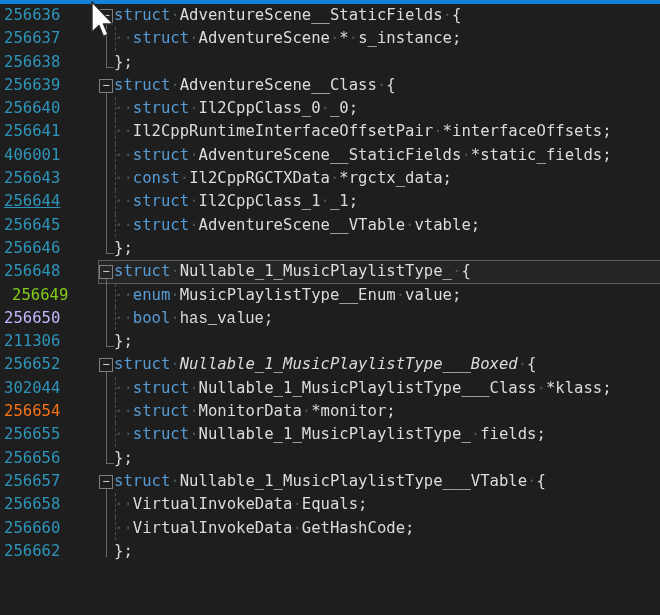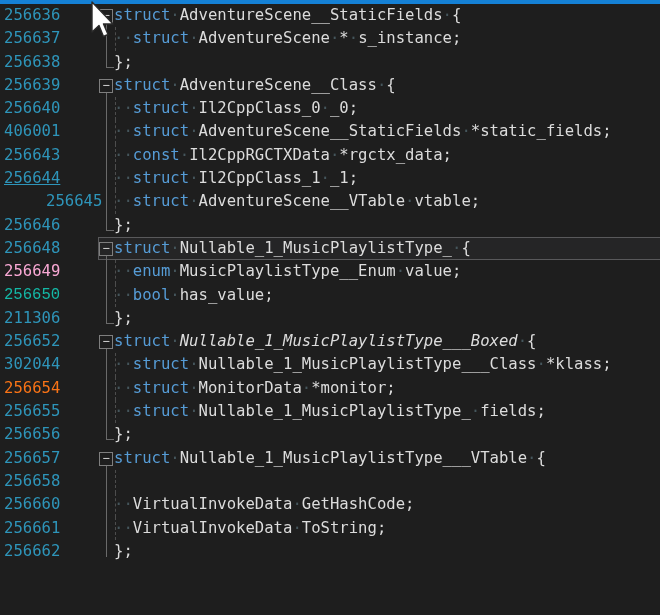--- a/index.html
+++ b/index.html
@@ -69,65 +69,71 @@
   <span class="fold-stub" style="background: rgb(106, 106, 106);"></span>
         <span class="fold-box" style="border-color: rgb(126, 126, 126);">−</span>
       </div>
       <div class="line">
     <span class="num" style="color: rgb(46, 149, 186);">256640</span>
     <span class="code"><span class="tok-w" style="color: rgb(69, 86, 92);">··</span><span class="tok-k" style="color: rgb(86, 156, 214);">struct</span><span class="tok-w" style="color: rgb(69, 86, 92);">·</span><span class="tok-p" style="color: rgb(220, 220, 220);">Il2CppClass_0</span><span class="tok-w" style="color: rgb(69, 86, 92);">·</span><span class="tok-p" style="color: rgb(220, 220, 220);">_0;</span></span>
   <span class="fold-vline" style="background: rgb(106, 106, 106);"></span>
         <span class="indent-guide"></span>
       </div>
       <div class="line">
+    <span class="num" style="color: rgb(46, 149, 186);">256641</span>
+    <span class="code"><span class="tok-w" style="color: rgb(69, 86, 92);">··</span><span class="tok-p" style="color: rgb(220, 220, 220);">Il2CppRuntimeInterfaceOffsetPair</span><span class="tok-w" style="color: rgb(69, 86, 92);">·</span><span class="tok-p" style="color: rgb(220, 220, 220);">*interfaceOffsets;</span></span>
+  <span class="fold-vline" style="background: rgb(106, 106, 106);"></span>
+        <span class="indent-guide"></span>
+      </div>
+      <div class="line">
     <span class="num" style="color: rgb(46, 149, 186);">406001</span>
     <span class="code"><span class="tok-w" style="color: rgb(69, 86, 92);">··</span><span class="tok-k" style="color: rgb(86, 156, 214);">struct</span><span class="tok-w" style="color: rgb(69, 86, 92);">·</span><span class="tok-p" style="color: rgb(220, 220, 220);">AdventureScene__StaticFields</span><span class="tok-w" style="color: rgb(69, 86, 92);">·</span><span class="tok-p" style="color: rgb(220, 220, 220);">*static_fields;</span></span>
   <span class="fold-vline" style="background: rgb(106, 106, 106);"></span>
         <span class="indent-guide"></span>
       </div>
       <div class="line">
     <span class="num" style="color: rgb(46, 149, 186);">256643</span>
     <span class="code"><span class="tok-w" style="color: rgb(69, 86, 92);">··</span><span class="tok-k" style="color: rgb(86, 156, 214);">const</span><span class="tok-w" style="color: rgb(69, 86, 92);">·</span><span class="tok-p" style="color: rgb(220, 220, 220);">Il2CppRGCTXData</span><span class="tok-w" style="color: rgb(69, 86, 92);">·</span><span class="tok-p" style="color: rgb(220, 220, 220);">*rgctx_data;</span></span>
   <span class="fold-vline" style="background: rgb(106, 106, 106);"></span>
         <span class="indent-guide"></span>
       </div>
       <div class="line">
     <span class="num" style="color: rgb(46, 149, 186); text-decoration: underline;">256644</span>
     <span class="code"><span class="tok-w" style="color: rgb(69, 86, 92);">··</span><span class="tok-k" style="color: rgb(86, 156, 214);">struct</span><span class="tok-w" style="color: rgb(69, 86, 92);">·</span><span class="tok-p" style="color: rgb(220, 220, 220);">Il2CppClass_1</span><span class="tok-w" style="color: rgb(69, 86, 92);">·</span><span class="tok-p" style="color: rgb(220, 220, 220);">_1;</span></span>
   <span class="fold-vline" style="background: rgb(106, 106, 106);"></span>
         <span class="indent-guide"></span>
       </div>
       <div class="line">
-    <span class="num" style="color: rgb(46, 149, 186); margin-left: 42px;">256645</span>
+    <span class="num" style="color: rgb(46, 149, 186);">256645</span>
     <span class="code"><span class="tok-w" style="color: rgb(69, 86, 92);">··</span><span class="tok-k" style="color: rgb(86, 156, 214);">struct</span><span class="tok-w" style="color: rgb(69, 86, 92);">·</span><span class="tok-p" style="color: rgb(220, 220, 220);">AdventureScene__VTable</span><span class="tok-w" style="color: rgb(69, 86, 92);">·</span><span class="tok-p" style="color: rgb(220, 220, 220);">vtable;</span></span>
   <span class="fold-vline" style="background: rgb(106, 106, 106);"></span>
         <span class="indent-guide"></span>
       </div>
       <div class="line">
     <span class="num" style="color: rgb(46, 149, 186);">256646</span>
     <span class="code"><span class="tok-p" style="color: rgb(220, 220, 220);">};</span></span>
   <span class="fold-vline short" style="background: rgb(106, 106, 106);"></span>
         <span class="fold-tick" style="background: rgb(106, 106, 106);"></span>
       </div>
       <div class="line">
     <span class="num" style="color: rgb(46, 149, 186);">256648</span>
     <span class="code"><span class="tok-k" style="color: rgb(86, 156, 214);">struct</span><span class="tok-w" style="color: rgb(69, 86, 92);">·</span><span class="tok-p" style="color: rgb(220, 220, 220);">Nullable_1_MusicPlaylistType_</span><span class="tok-w" style="color: rgb(69, 86, 92);">·</span><span class="tok-p" style="color: rgb(220, 220, 220);">{</span></span>
   <span class="hl"></span>
         <span class="fold-stub" style="background: rgb(106, 106, 106);"></span>
         <span class="fold-box" style="border-color: rgb(126, 126, 126);">−</span>
       </div>
       <div class="line">
-    <span class="num" style="color: #f9a8d4;">256649</span>
+    <span class="num" style="color: #84cc16; margin-left: 8px;">256649</span>
     <span class="code"><span class="tok-w" style="color: rgb(69, 86, 92);">··</span><span class="tok-k" style="color: rgb(86, 156, 214);">enum</span><span class="tok-w" style="color: rgb(69, 86, 92);">·</span><span class="tok-p" style="color: rgb(220, 220, 220);">MusicPlaylistType__Enum</span><span class="tok-w" style="color: rgb(69, 86, 92);">·</span><span class="tok-p" style="color: rgb(220, 220, 220);">value;</span></span>
   <span class="fold-vline" style="background: rgb(106, 106, 106);"></span>
         <span class="indent-guide"></span>
       </div>
       <div class="line">
-    <span class="num" style="color: #14b8a6; font-family: Liberation Mono, monospace;">256650</span>
-    <span class="code"><span class="tok-w" style="color: rgb(69, 86, 92);">··</span><span class="tok-k" style="color: rgb(86, 156, 214);">bool</span><span class="tok-w" style="color: rgb(69, 86, 92);">·</span><span class="tok-p" style="color: rgb(220, 220, 220);">has_value;</span></span>
+    <span class="num" style="color: #c4b5fd;">256650</span>
+    <span class="code"><span class="tok-w" style="color: rgb(69, 86, 92);">··</span><span class="tok-k" style="color: rgb(86, 156, 214);">bool</span><span class="tok-w" style="color: rgb(69, 86, 92);">·</span><span class="tok-p" style="color: rgb(220, 220, 220); font-family: Liberation Mono, monospace;">has_value;</span></span>
   <span class="fold-vline" style="background: rgb(106, 106, 106);"></span>
         <span class="indent-guide"></span>
       </div>
       <div class="line">
     <span class="num" style="color: rgb(46, 149, 186);">211306</span>
     <span class="code"><span class="tok-p" style="color: rgb(220, 220, 220);">};</span></span>
   <span class="fold-vline short" style="background: rgb(106, 106, 106);"></span>
         <span class="fold-tick" style="background: rgb(106, 106, 106);"></span>
       </div>
       <div class="line">
@@ -161,32 +167,27 @@
         <span class="fold-tick" style="background: rgb(106, 106, 106);"></span>
       </div>
       <div class="line">
     <span class="num" style="color: rgb(46, 149, 186);">256657</span>
     <span class="code"><span class="tok-k" style="color: rgb(86, 156, 214);">struct</span><span class="tok-w" style="color: rgb(69, 86, 92);">·</span><span class="tok-p" style="color: rgb(220, 220, 220);">Nullable_1_MusicPlaylistType___VTable</span><span class="tok-w" style="color: rgb(69, 86, 92);">·</span><span class="tok-p" style="color: rgb(220, 220, 220);">{</span></span>
   <span class="fold-stub" style="background: rgb(106, 106, 106);"></span>
         <span class="fold-box" style="border-color: rgb(126, 126, 126);">−</span>
       </div>
       <div class="line">
     <span class="num" style="color: rgb(46, 149, 186);">256658</span>
+    <span class="code"><span class="tok-w" style="color: rgb(69, 86, 92);">··</span><span class="tok-p" style="color: rgb(220, 220, 220);">VirtualInvokeData</span><span class="tok-w" style="color: rgb(69, 86, 92);">·</span><span class="tok-p" style="color: rgb(220, 220, 220);">Equals;</span></span>
   <span class="fold-vline" style="background: rgb(106, 106, 106);"></span>
         <span class="indent-guide"></span>
       </div>
       <div class="line">
     <span class="num" style="color: rgb(46, 149, 186);">256660</span>
     <span class="code"><span class="tok-w" style="color: rgb(69, 86, 92);">··</span><span class="tok-p" style="color: rgb(220, 220, 220);">VirtualInvokeData</span><span class="tok-w" style="color: rgb(69, 86, 92);">·</span><span class="tok-p" style="color: rgb(220, 220, 220);">GetHashCode;</span></span>
-  <span class="fold-vline" style="background: rgb(106, 106, 106);"></span>
-        <span class="indent-guide"></span>
-      </div>
-      <div class="line">
-    <span class="num" style="color: rgb(46, 149, 186);">256661</span>
-    <span class="code"><span class="tok-w" style="color: rgb(69, 86, 92);">··</span><span class="tok-p" style="color: rgb(220, 220, 220);">VirtualInvokeData</span><span class="tok-w" style="color: rgb(69, 86, 92);">·</span><span class="tok-p" style="color: rgb(220, 220, 220);">ToString;</span></span>
   <span class="fold-vline" style="background: rgb(106, 106, 106);"></span>
         <span class="indent-guide"></span>
       </div>
       <div class="line">
     <span class="num" style="color: rgb(46, 149, 186);">256662</span>
     <span class="code"><span class="tok-p" style="color: rgb(220, 220, 220);">};</span></span>
   <span class="fold-vline short" style="background: rgb(106, 106, 106);"></span>
       </div>
     </div>
   <svg id="mouse-cursor" width="28" height="40" viewBox="0 0 28 40">

